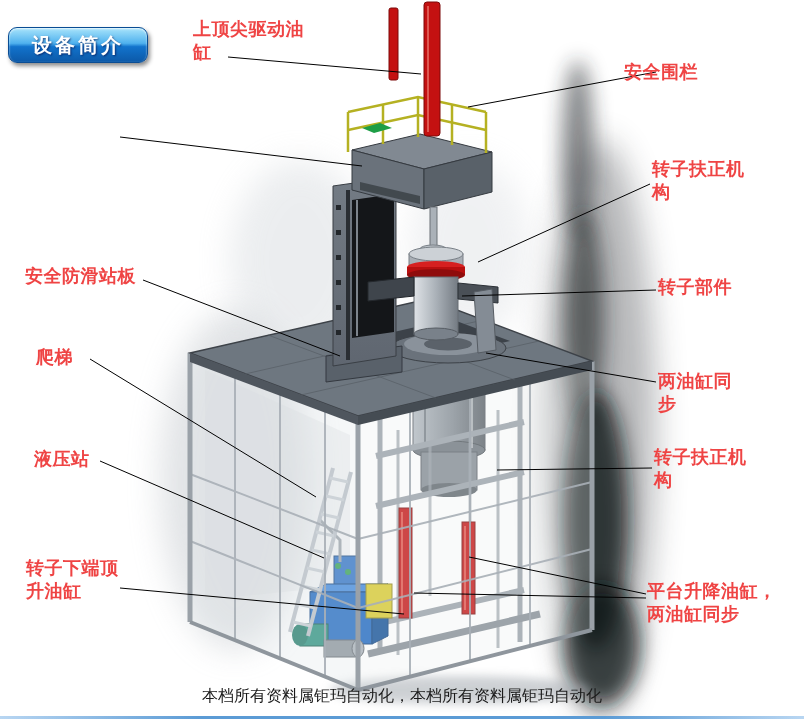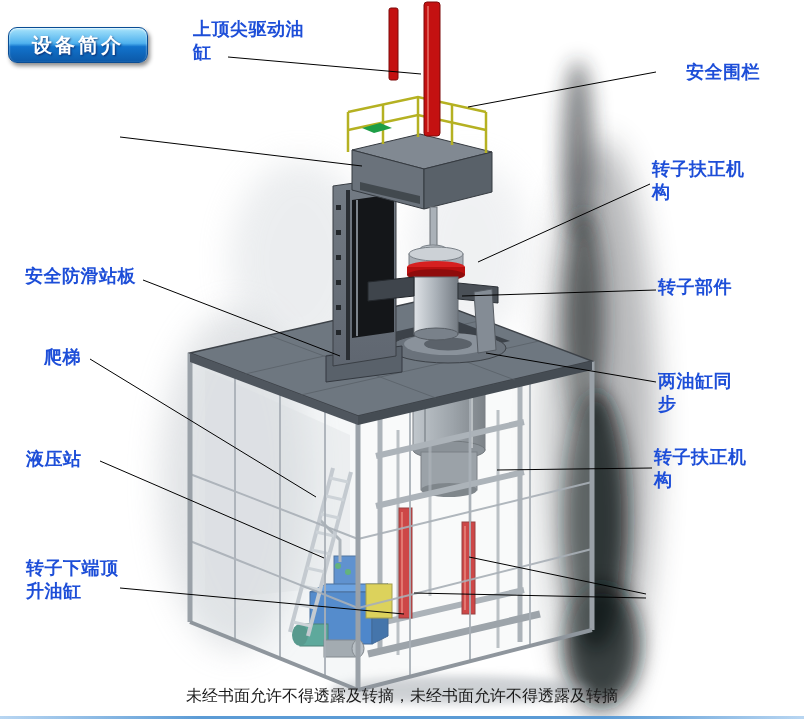--- a/index.html
+++ b/index.html
@@ -2,21 +2,21 @@
 <html><head>
 <meta charset="utf-8">
 <style>
   * { margin:0; padding:0; box-sizing:border-box; }
   html,body { width:804px; height:719px; }
   body { font-family:"Liberation Sans","DejaVu Sans",sans-serif; background:#fff; }
   .slide { position:relative; width:804px; height:719px; background:#fff; overflow:hidden; }
   .scene { position:absolute; left:0; top:0; }
   .callout {
     position:absolute; font-size:18px; line-height:1.3; font-weight:600;
-    color:#1d4ed8; letter-spacing:0.5px; z-index:5;
+    color:#ef4444; letter-spacing:0.5px; z-index:5;
   }
   .badge {
     position:absolute; left:8px; top:27px; width:140px; height:36px; z-index:6;
     border-radius:9px;
     background:linear-gradient(180deg,#a8e4fb 0%,#4fb1ee 45%,#1273cc 55%,#0c59a8 100%);
     border:1px solid #0a4d94;
     box-shadow:2px 3px 4px rgba(0,0,0,0.45), inset 0 1px 2px rgba(255,255,255,0.8);
     color:#fff; font-size:20px; font-weight:700; letter-spacing:3px;
     display:flex; align-items:center; justify-content:center;
     text-shadow:1px 1px 2px rgba(0,0,60,0.6);
@@ -248,26 +248,27 @@
       <line x1="652" y1="468" x2="497" y2="470"></line>
       <line x1="120" y1="588" x2="404" y2="614"></line>
       <line x1="646" y1="594" x2="469" y2="557"></line>
       <line x1="646" y1="598" x2="414" y2="593"></line>
     </g>
   </svg>
 
   <div class="badge">设备简介</div>
 
   <div class="callout" style="left:193px; top:18px;  width:112px;">上顶尖驱动油缸</div>
-  <div class="callout" style="left:686px; top:61px;  width:80px;">安全围栏</div>
+  <div class="callout" style="left:624px; top:61px;  width:80px;">安全围栏</div>
   <div class="callout" style="left:652px; top:158px; width:96px;">转子扶正机构</div>
   <div class="callout" style="left:25px;  top:265px; width:116px;">安全防滑站板</div>
   <div class="callout" style="left:658px; top:276px; width:80px;">转子部件</div>
-  <div class="callout" style="left:44px;  top:346px; width:44px;">爬梯</div>
+  <div class="callout" style="left:36px;  top:346px; width:44px;">爬梯</div>
   <div class="callout" style="left:658px; top:370px; width:80px;">两油缸同步</div>
-  <div class="callout" style="left:26px;  top:448px; width:62px;">液压站</div>
+  <div class="callout" style="left:34px;  top:448px; width:62px;">液压站</div>
   <div class="callout" style="left:654px; top:446px; width:96px;">转子扶正机构</div>
   <div class="callout" style="left:26px;  top:557px; width:96px;">转子下端顶升油缸</div>
-
-  <div class="watermark">未经书面允许不得透露及转摘，未经书面允许不得透露及转摘</div>
+  <div class="callout" style="left:647px; top:580px; width:132px;">平台升降油缸，两油缸同步</div>
+
+  <div class="watermark">本档所有资料属钜玛自动化，本档所有资料属钜玛自动化</div>
   <div class="bottom-line"></div>
 
 </div>
 
 </body></html>

